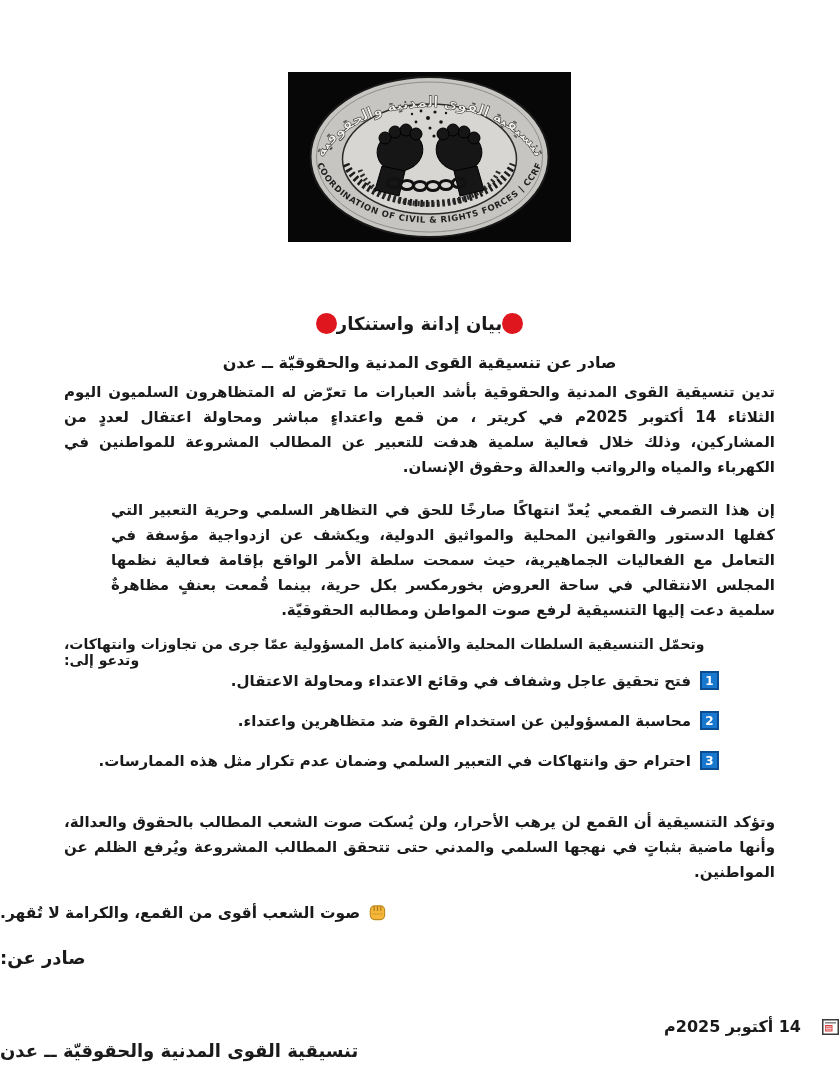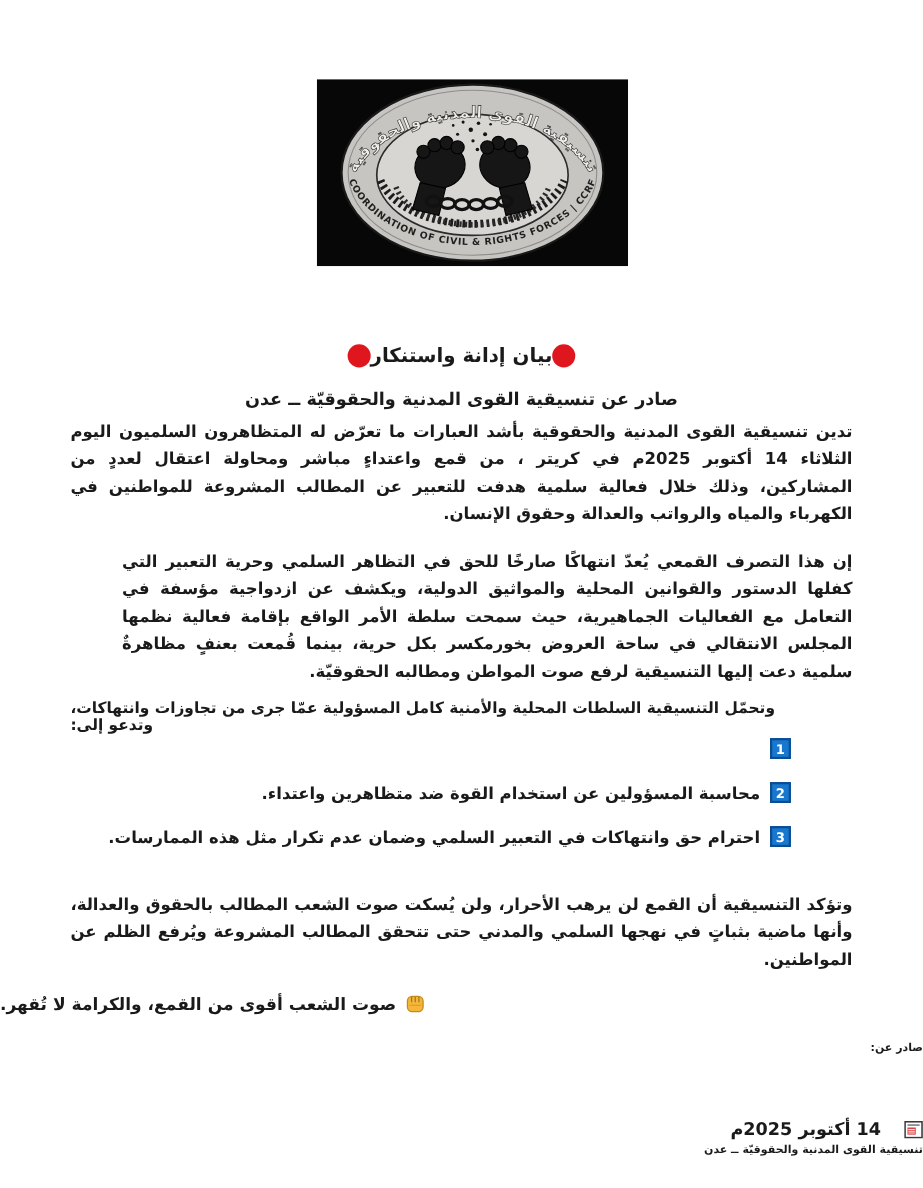--- a/index.html
+++ b/index.html
@@ -57,21 +57,21 @@
     color:#ffffff;font-size:12px;font-weight:700;
     display:flex;align-items:center;justify-content:center;
     direction:ltr;
   }
   
   .slogan-row{
     position:absolute;top:903px;left:0;width:100%;
     display:flex;justify-content:flex-end;align-items:center;gap:8px;
     font-size:15.5px;
   }
-  .center-line{position:absolute;left:0;width:100%;text-align:right;font-size:10px;}
+  .center-line{position:absolute;left:0;width:100%;text-align:left;font-size:18px;}
   .issued{top:947px;}
   .issuer{top:1040px;}
   .date-row{
     position:absolute;top:1017px;left:0;width:100%;
     display:flex;align-items:center;gap:21px;
     font-size:16px;
   }
   .icon{display:inline-flex;flex:0 0 auto;}
 </style>
 </head>
@@ -146,20 +146,21 @@
 
   <div class="subtitle">صادر عن تنسيقية القوى المدنية والحقوقيّة ــ عدن</div>
 
   <p class="para p1">تدين تنسيقية القوى المدنية والحقوقية بأشد العبارات ما تعرّض له المتظاهرون السلميون اليوم الثلاثاء 14 أكتوبر 2025م في كريتر ، من قمع واعتداءٍ مباشر ومحاولة اعتقال لعددٍ من المشاركين، وذلك خلال فعالية سلمية هدفت للتعبير عن المطالب المشروعة للمواطنين في الكهرباء والمياه والرواتب والعدالة وحقوق الإنسان.</p>
   <p class="para p2">إن هذا التصرف القمعي يُعدّ انتهاكًا صارخًا للحق في التظاهر السلمي وحرية التعبير التي كفلها الدستور والقوانين المحلية والمواثيق الدولية، ويكشف عن ازدواجية مؤسفة في التعامل مع الفعاليات الجماهيرية، حيث سمحت سلطة الأمر الواقع بإقامة فعالية نظمها المجلس الانتقالي في ساحة العروض بخورمكسر بكل حرية، بينما قُمعت بعنفٍ مظاهرةٌ سلمية دعت إليها التنسيقية لرفع صوت المواطن ومطالبه الحقوقيّة.</p>
 
   <div class="intro">وتحمّل التنسيقية السلطات المحلية والأمنية كامل المسؤولية عمّا جرى من تجاوزات وانتهاكات، وتدعو إلى:</div>
 
   <div class="demand d1">
     <span class="badge">1</span>
+    <span class="demand-text">فتح تحقيق عاجل وشفاف في وقائع الاعتداء ومحاولة الاعتقال.</span>
   </div>
   <div class="demand d2">
     <span class="badge">2</span>
     <span class="demand-text">محاسبة المسؤولين عن استخدام القوة ضد متظاهرين واعتداء.</span>
   </div>
   <div class="demand d3">
     <span class="badge">3</span>
     <span class="demand-text">احترام حق وانتهاكات في التعبير السلمي وضمان عدم تكرار مثل هذه الممارسات.</span>
   </div>
 

